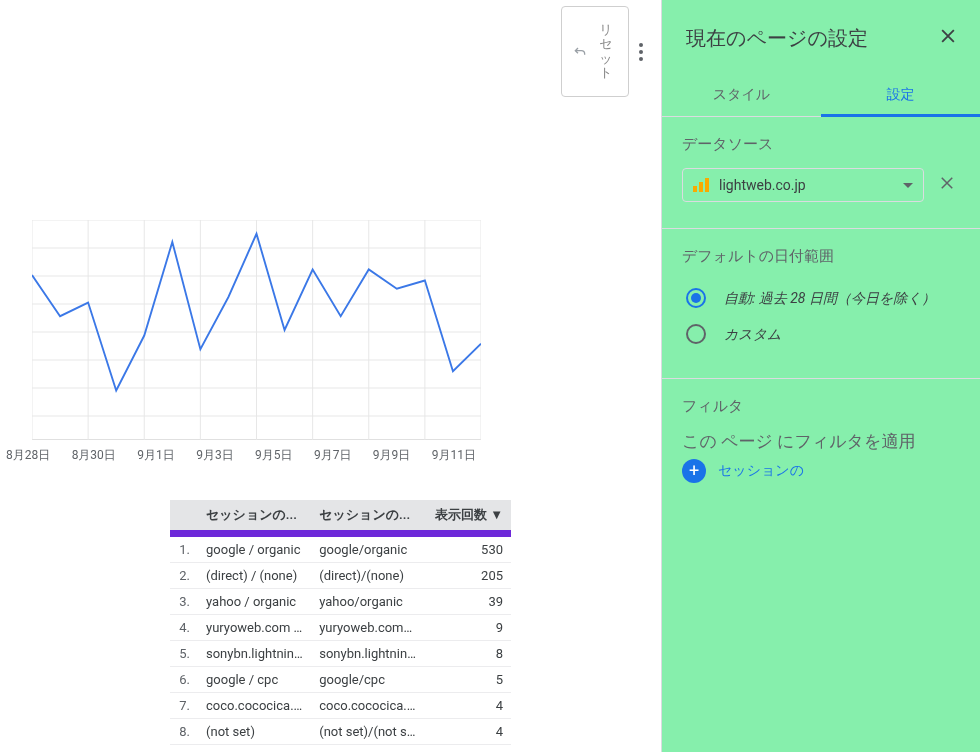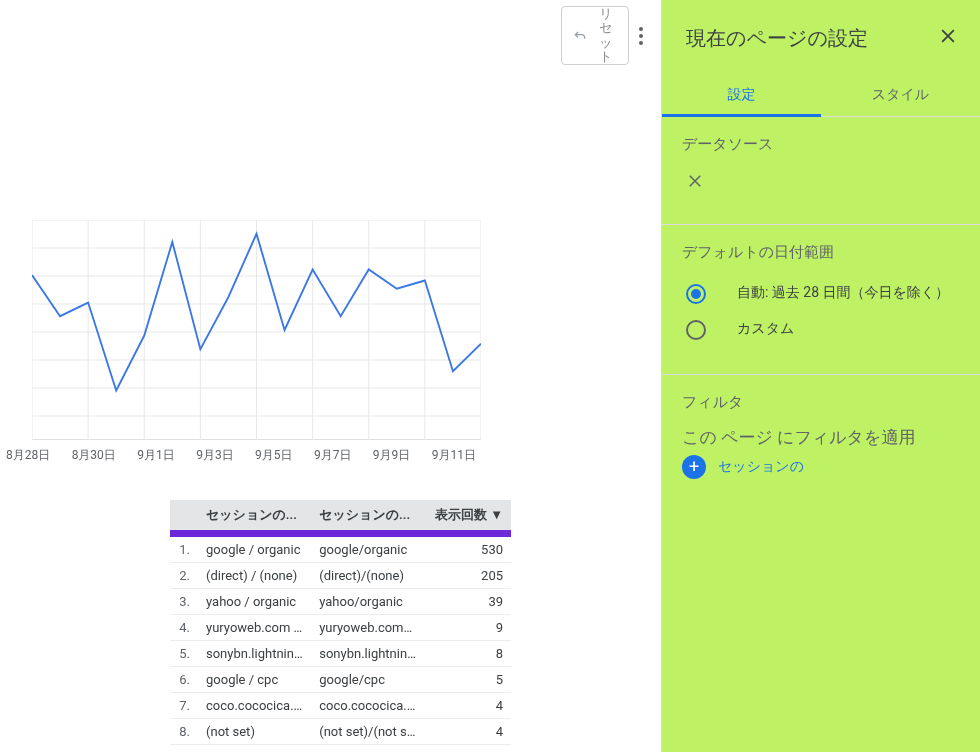--- a/index.html
+++ b/index.html
@@ -1,37 +1,37 @@
 <!DOCTYPE html>
 <html><head>
 <meta charset="utf-8">
 <style>
   * { box-sizing: border-box; margin: 0; padding: 0; }
   body { font-family: -apple-system, BlinkMacSystemFont, "Segoe UI", Roboto, Arial, sans-serif; background: #fff; color: #3c4043; width: 980px; height: 752px; overflow: hidden; }
   .container { display: flex; height: 752px; }
   .main { flex: 1; position: relative; border-right: 1px solid #dadce0; }
   .main-top { position: absolute; top: 6px; right: 0; display: flex; align-items: center; gap: 4px; padding-right: 12px; }
-  .reset-btn { border: 1px solid #cfcfcf; border-radius: 4px; padding: 0 10px; display: flex; align-items: center; gap: 6px; color: #8a8a8a; font-size: 13px; background: #fff; cursor: pointer; }
+  .reset-btn { border: 1px solid #cfcfcf; border-radius: 4px; padding: 16px 10px; display: flex; align-items: center; gap: 6px; color: #8a8a8a; font-size: 13px; background: #fff; cursor: pointer; }
   .reset-btn svg { width: 16px; height: 16px; }
   .reset-txt { display: inline-block; width: 24px; line-height: 1.1; }
   .kebab { padding: 6px; cursor: pointer; }
   .kebab span { display:block; width:4px; height:4px; background:#5f6368; border-radius:50%; margin:3px auto; }
   .chart-area { position:absolute; top:220px; left:0; right:180px;padding-left:32px; }
   svg.chart { display:block; height:220px; width:100%; }
   .xaxis { position:absolute; bottom:-24px; left:0; right:5px; display:flex; justify-content:space-between; font-size:12px; color:#5f6368; padding:0 0px 0 6px; }
   .xaxis span { white-space: nowrap; }
   .table-wrap { position:absolute; top:500px; left:170px; right:150px; }
   table { width:100%; border-collapse: collapse; font-size:13px; }
   thead th { background:#e4e5e7; text-align:left; padding:6px 8px; font-weight:600; color:#3c4043; border-bottom:7px solid #6d28d9; }
   thead th:last-child { text-align:right; }
   tbody td { padding:5px 8px; border-bottom:1px solid #ececee; white-space:nowrap; overflow:hidden; text-overflow:ellipsis; }
   tbody td.n { text-align:right; color:#5f6368; width:28px; }
   tbody td.v { text-align:right; }
   tbody td.c1, tbody td.c2 { max-width:110px; }
-  .panel { width: 318px; background:#bef264; display:flex; flex-direction:column; }
+  .panel { width: 318px; background:#86efac; display:flex; flex-direction:column; }
   .panel-header { display:flex; align-items:center; justify-content:space-between; padding:22px 18px 20px 24px; }
   .panel-title { font-size:20px; color:#3c4043; font-weight:400; }
   .close-x { cursor:pointer; padding:4px; }
   .close-x svg { width:20px; height:20px; }
   .tabs { display:flex; border-bottom:1px solid #dadce0; }
   .tab { flex:1; text-align:center; padding:12px 0 10px; font-size:14px; color:#5f6368; cursor:pointer; }
   .tab.active { color:#1a73e8; border-bottom:3px solid #1a73e8; margin-bottom:-1px; }
   .section { border-bottom:1px solid #dadce0; padding:18px 20px 26px 20px; }
   .section-label { font-size:15px; color:#5f6368; margin-bottom:14px; }
   .ds-row { display:flex; align-items:center; gap:10px; }
@@ -39,21 +39,21 @@
   .ga-icon { display:flex; align-items:flex-end; gap:2px; }
   .ga-icon span { width:4px; background:#f9ab00; display:inline-block; }
   .ga-icon span:nth-child(1){ height:6px; }
   .ga-icon span:nth-child(2){ height:10px; }
   .ga-icon span:nth-child(3){ height:14px; }
   .ds-name { flex:1; font-size:14px; color:#3c4043; }
   .caret { width:0; height:0; border-left:5px solid transparent; border-right:5px solid transparent; border-top:5px solid #5f6368; }
   .ds-clear { cursor:pointer; padding:4px; }
   .ds-clear svg { width:18px; height:18px; }
   .radio-group { margin-top:4px; }
-  .radio { display:flex; align-items:flex-start; gap:31px; padding:8px 4px; cursor:pointer; }
+  .radio { display:flex; align-items:flex-end; gap:18px; padding:8px 4px; cursor:pointer;font-style:italic; }
   .radio-dot { width:20px; height:20px; border-radius:50%; border:2px solid #5f6368; display:flex; align-items:center; justify-content:center; }
   .radio-dot.sel { border-color:#1a73e8; }
   .radio-dot.sel::after { content:""; width:10px; height:10px; border-radius:50%; background:#1a73e8; display:block; }
   .radio-label { font-size:14px; color:#3c4043; }
   .radio-label .bold { font-weight:500; }
   .filter-desc { font-size:17px; color:#5f6368; margin-bottom:4px; }
   .add-filter { display:flex; align-items:center; gap:12px; cursor:pointer; padding:2px 0; }
   .plus-icon { width:24px; height:24px; border-radius:50%; background:#1a73e8; color:#fff; display:flex; align-items:center; justify-content:center; font-size:18px; line-height:1; }
   .add-filter-label { color:#1a73e8; font-size:14px; }
 </style>
@@ -179,27 +179,36 @@
   <div class="panel">
     <div class="panel-header">
       <div class="panel-title">現在のページの設定</div>
       <div class="close-x">
         <svg viewBox="0 0 24 24">
             <path stroke="#3c4043" stroke-width="2.2" fill="none" d="M5 5l14 14M19 5L5 19"></path>
           </svg>
       </div>
     </div>
     <div class="tabs">
+      <div class="tab">スタイル</div>
       <div class="tab active">設定</div>
-      <div class="tab">スタイル</div>
     </div>
 
     <div class="section">
       <div class="section-label">データソース</div>
       <div class="ds-row">
+        <div class="ds-box">
+          <span class="ga-icon">
+              <span></span>
+              <span></span>
+              <span></span>
+            </span>
+          <span class="ds-name">lightweb.co.jp</span>
+          <span class="caret"></span>
+        </div>
         <div class="ds-clear">
           <svg viewBox="0 0 24 24">
               <path stroke="#5f6368" stroke-width="2" fill="none" d="M5 5l14 14M19 5L5 19"></path>
             </svg>
         </div>
       </div>
     </div>
 
     <div class="section">
       <div class="section-label">デフォルトの日付範囲</div>

